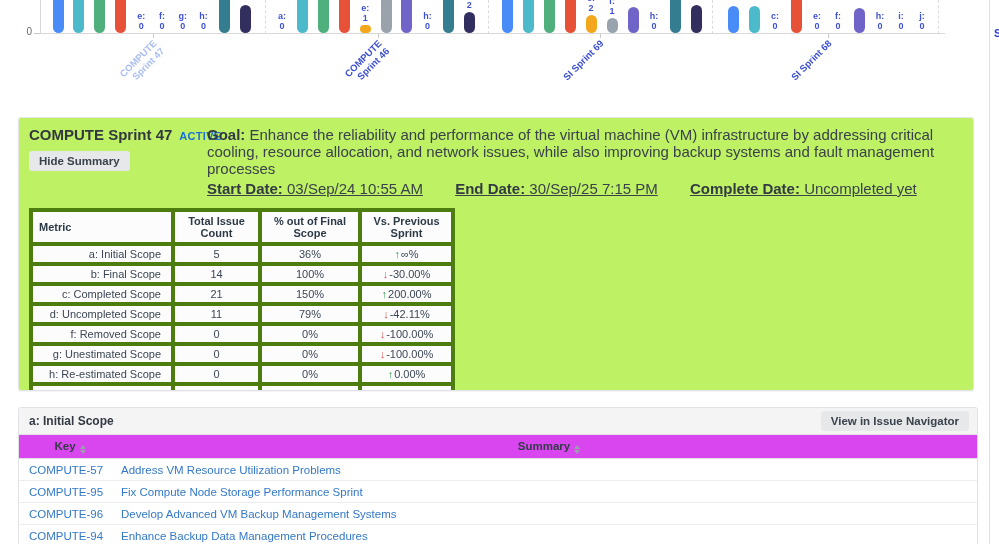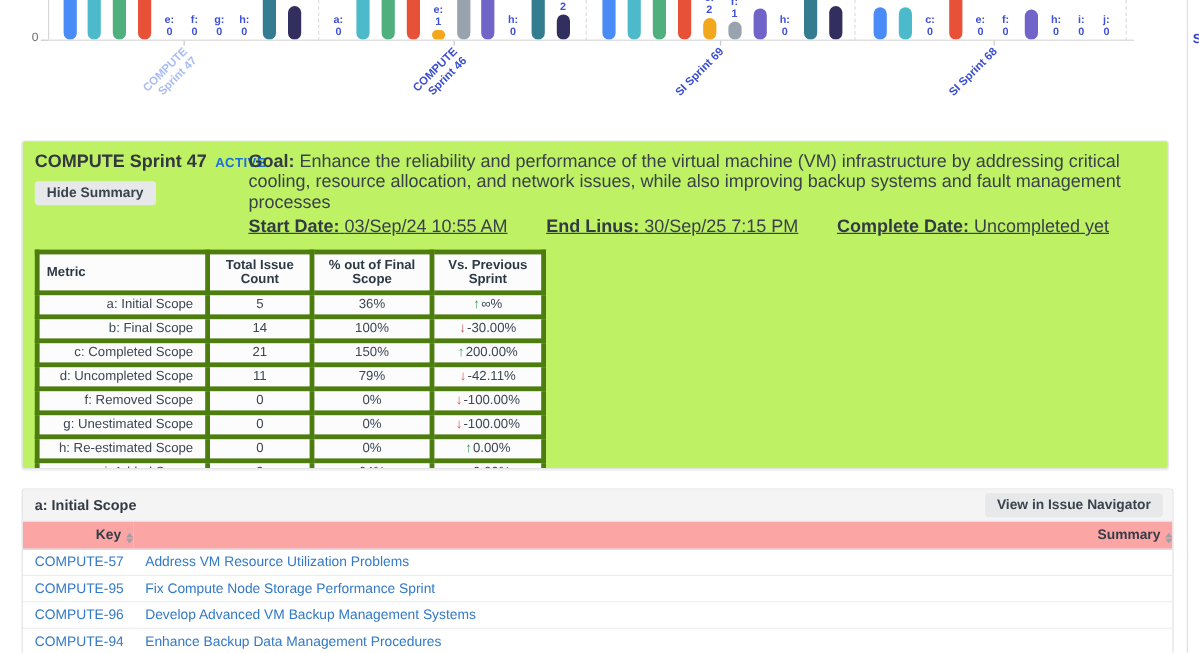--- a/index.html
+++ b/index.html
@@ -57,22 +57,22 @@
 
   
   #issues-section { position:absolute; left:18px; top:407px; width:960px; height:170px;
                     border:1px solid #e1e2e5; border-radius:3px 3px 0 0; background:#fff; overflow:hidden; }
   .issues-header { height:27px; background:#f4f4f5; border-bottom:1px solid #e1e2e5;
                    display:flex; align-items:center; padding:0 8px 0 10px; }
   .issues-title { font-size:12px; font-weight:700; color:#333a43; flex:1; }
   .issues-stats { font-size:12px; color:#a0a7b0; margin-right:10px; white-space:nowrap; }
   .issues-stats .trend { color:#6f7781; }
   #issues-table { width:100%; border-collapse:collapse; table-layout:fixed; font-size:11.5px; }
-  #issues-table th { text-align:right; font-weight:700; color:#333c47; padding:5px 0 4px 10px;
-                     border-bottom:1px solid #dfe1e4; background:#fca5a5; cursor:pointer; }
+  #issues-table th { text-align:center; font-weight:700; color:#333c47; padding:5px 0 4px 10px;
+                     border-bottom:1px solid #dfe1e4; background:#d946ef; cursor:pointer; }
   #issues-table col.c-key { width:92px; }
   #issues-table td { padding:5px 0 4px 10px; border-bottom:1px solid #ebedf0; }
   .link { color:#3379c8; text-decoration:none; cursor:pointer; }
   .sort { display:inline-flex; flex-direction:column; gap:1px; margin-left:4px; vertical-align:1px; }
   .sort i { display:block; width:0; height:0; border-left:3px solid transparent; border-right:3px solid transparent; }
   .sort i.up { border-bottom:4px solid #9aa1ab; }
   .sort i.dn { border-top:4px solid #9aa1ab; }
 
   #scroll-line { position:absolute; left:989px; top:0; width:1px; height:544px; background:#dfdfdf; }
 </style>
@@ -218,21 +218,21 @@
         <button class="btn">Hide Summary</button>
       </div>
       <div class="panel-right">
         <div>
           <b>Goal:</b>
           <span>Enhance the reliability and performance of the virtual machine (VM) infrastructure by addressing critical cooling, resource allocation, and network issues, while also improving backup systems and fault management processes</span>
         </div>
         <div class="dates-line">
           <span class="grp"><b>Start Date:</b>
             <span>03/Sep/24 10:55 AM</span></span>
-          <span class="grp"><b>End Linus:</b>
+          <span class="grp"><b>End Date:</b>
             <span>30/Sep/25 7:15 PM</span></span>
           <span class="grp"><b>Complete Date:</b>
             <span>Uncompleted yet</span></span>
         </div>
       </div>
     </div>
     <table id="metrics-table">
       <colgroup>
           <col style="width:142px">
           <col style="width:87px">

